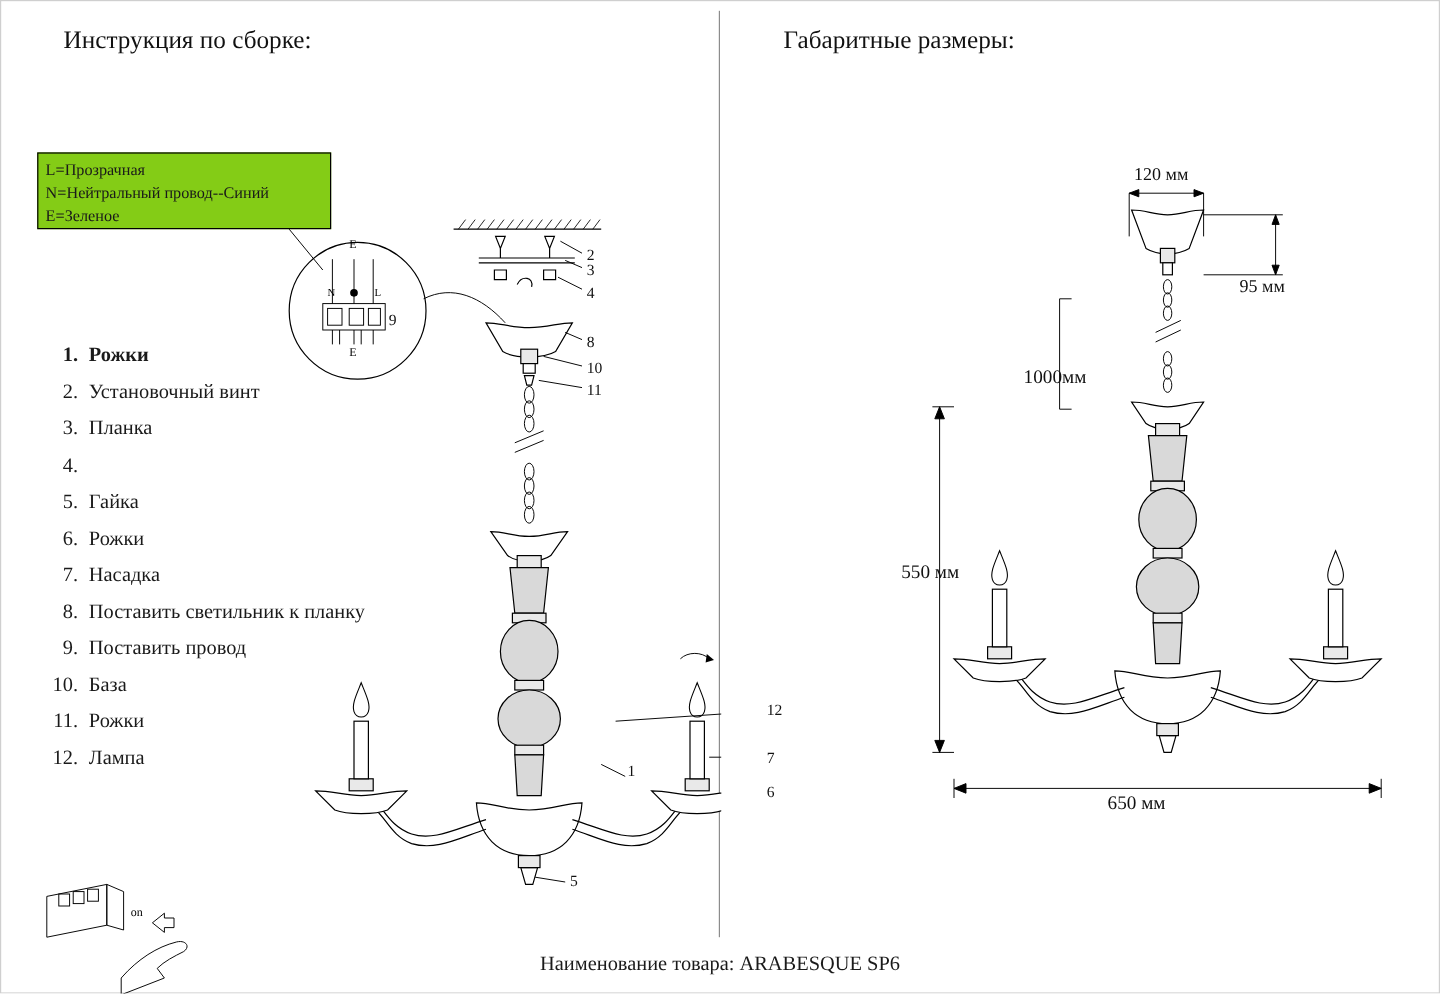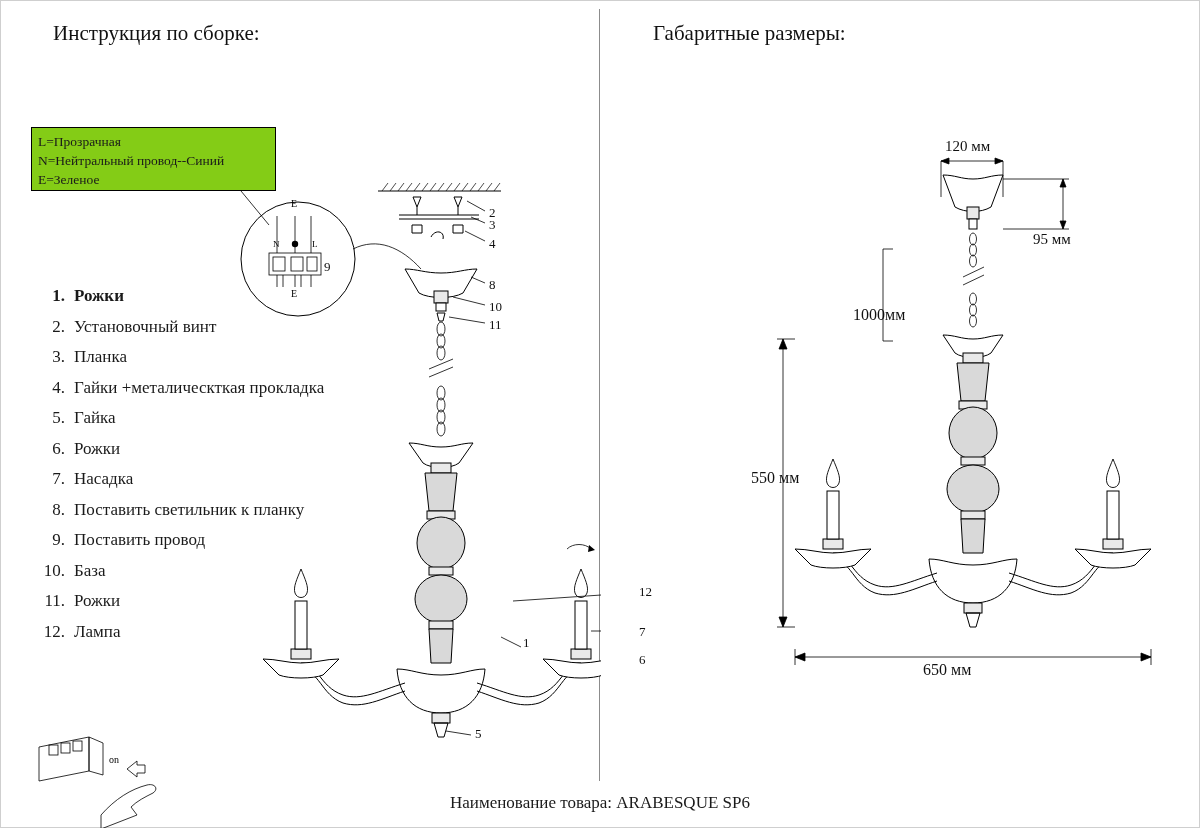--- a/index.html
+++ b/index.html
@@ -145,21 +145,20 @@
     <div class="part-row">
       <span class="part-num">2.</span>
       <span class="part-label">Установочный винт</span>
     </div>
     <div class="part-row">
       <span class="part-num">3.</span>
       <span class="part-label">Планка</span>
     </div>
     <div class="part-row">
       <span class="part-num">4.</span>
-      <span class="part-label">Гайки +металическткая прокладка</span>
     </div>
     <div class="part-row">
       <span class="part-num">5.</span>
       <span class="part-label">Гайка</span>
     </div>
     <div class="part-row">
       <span class="part-num">6.</span>
       <span class="part-label">Рожки</span>
     </div>
     <div class="part-row">

